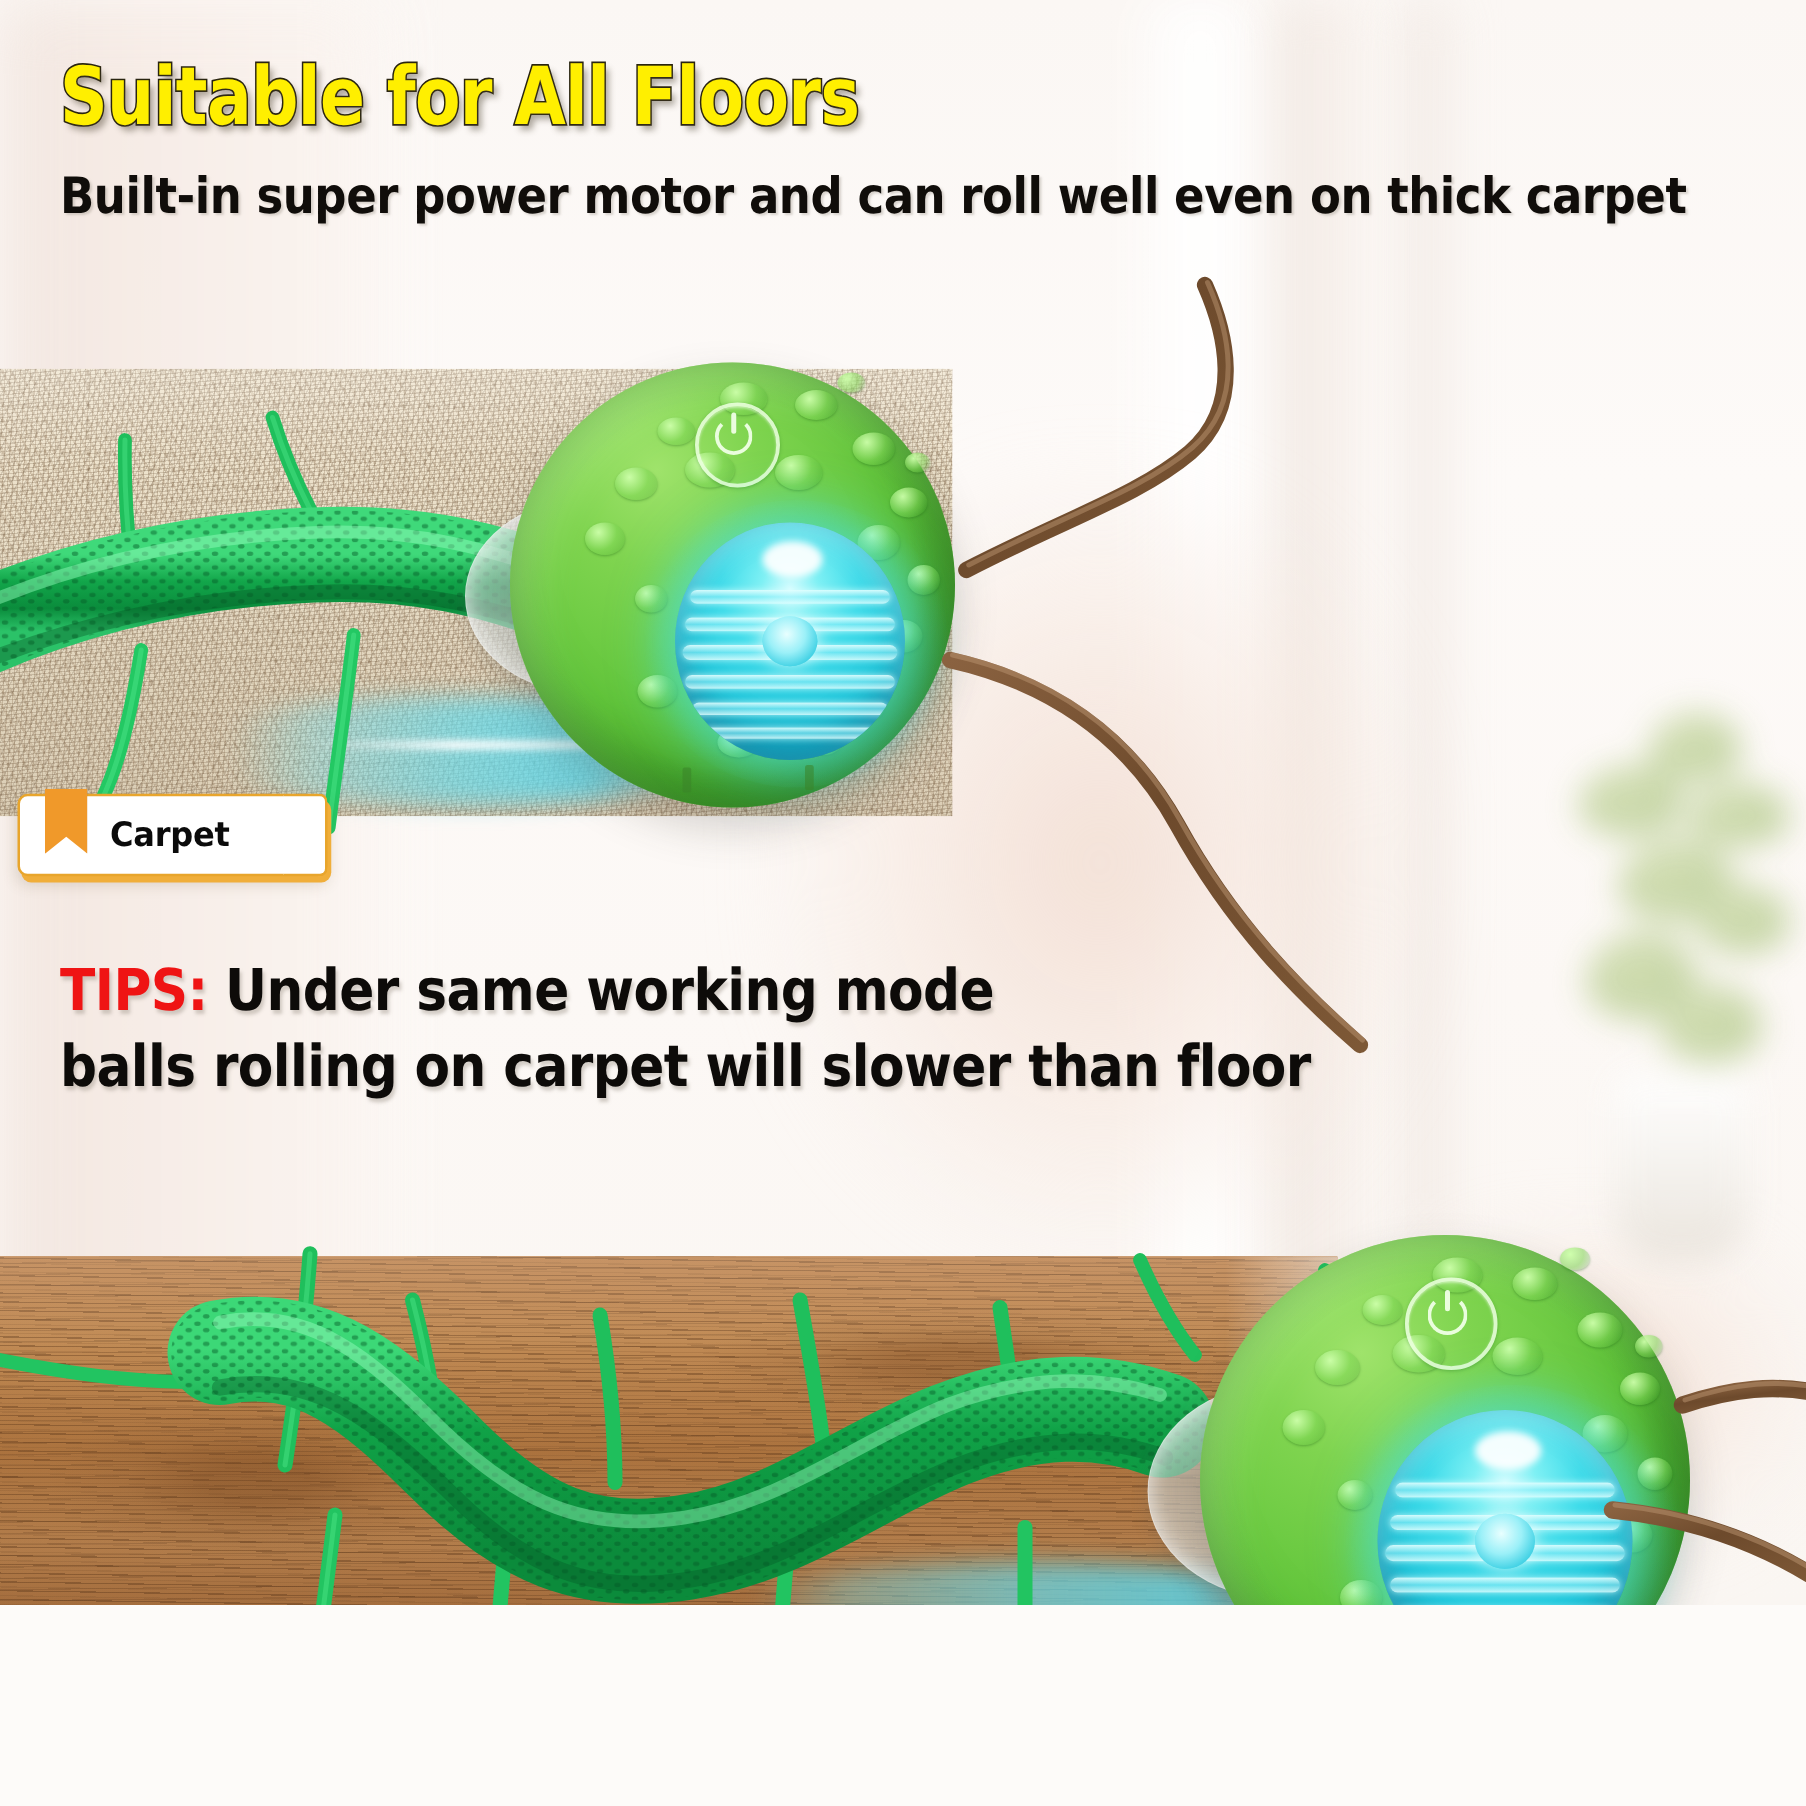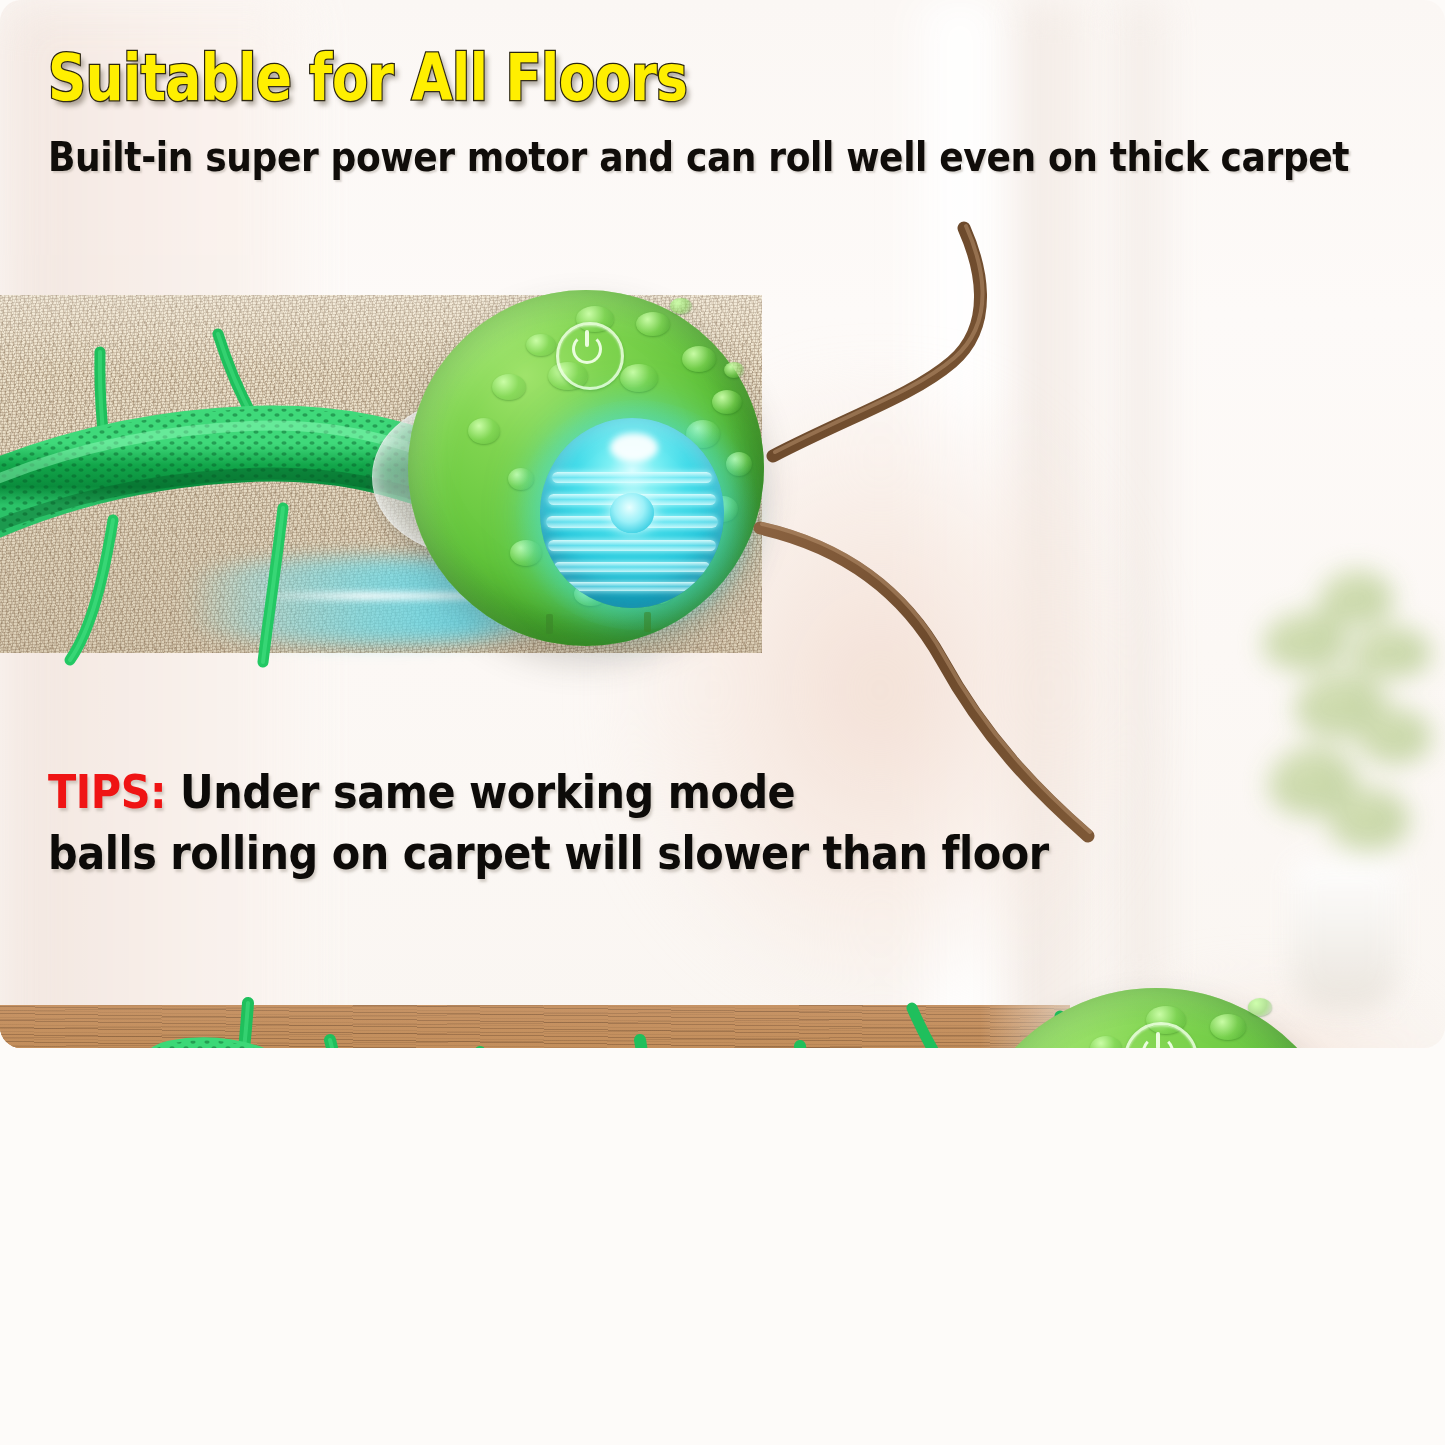--- a/index.html
+++ b/index.html
@@ -1,21 +1,21 @@
 <!DOCTYPE html>
 <html><head>
 <meta charset="utf-8">
 <style>
   html,body{margin:0;padding:0;}
   body{
     width:1445px;height:1445px;overflow:hidden;
     font-family:"Liberation Sans", sans-serif;
     background:#fdfbf9;
   }
-  #stage{position:relative;width:1445px;height:1048px;overflow:hidden;border-radius:21px;}
+  #stage{position:relative;width:1445px;height:1284px;overflow:hidden;}
 
   
   .bg-base{
     position:absolute;inset:0;
     background:
       linear-gradient(180deg,#fbf7f4 0%,#fdfaf8 30%,#fcf8f5 62%,#faf6f2 100%);
   }
   .bg-wall-left{
     position:absolute;left:0;top:0;width:300px;height:1445px;
     background:linear-gradient(90deg,#f0e3dc 0%,#f7ece6 45%,#fbf5f1 100%);
@@ -425,20 +425,24 @@
     <g fill="none" stroke="url(#wireG)" stroke-width="13" stroke-linecap="round">
       <path d="M773,456 C 850,416 912,396 952,362 C 996,324 980,264 964,228"></path>
       <path d="M760,528 C 840,546 902,588 942,660 C 986,740 1040,794 1088,836"></path>
     </g>
     <g fill="none" stroke="rgba(186,148,112,.5)" stroke-width="4" stroke-linecap="round">
       <path d="M775,452 C 852,412 914,392 954,358 C 998,320 982,262 966,226"></path>
       <path d="M762,524 C 842,542 904,584 944,656 C 988,736 1042,790 1090,832"></path>
     </g>
   </svg>
 
+  <div class="ribbon" id="ribbon-carpet">
+    <div class="bookmark"></div>
+    <div class="ribbon-label">Carpet</div>
+  </div>
 
   <div class="tips">
     <div>
       <span class="kw">TIPS:</span><span> Under same working mode</span>
     </div>
     <div>balls rolling on carpet will slower than floor</div>
   </div>
 
   <div class="panel" id="wood-panel">
     <div class="wood-base"></div>

